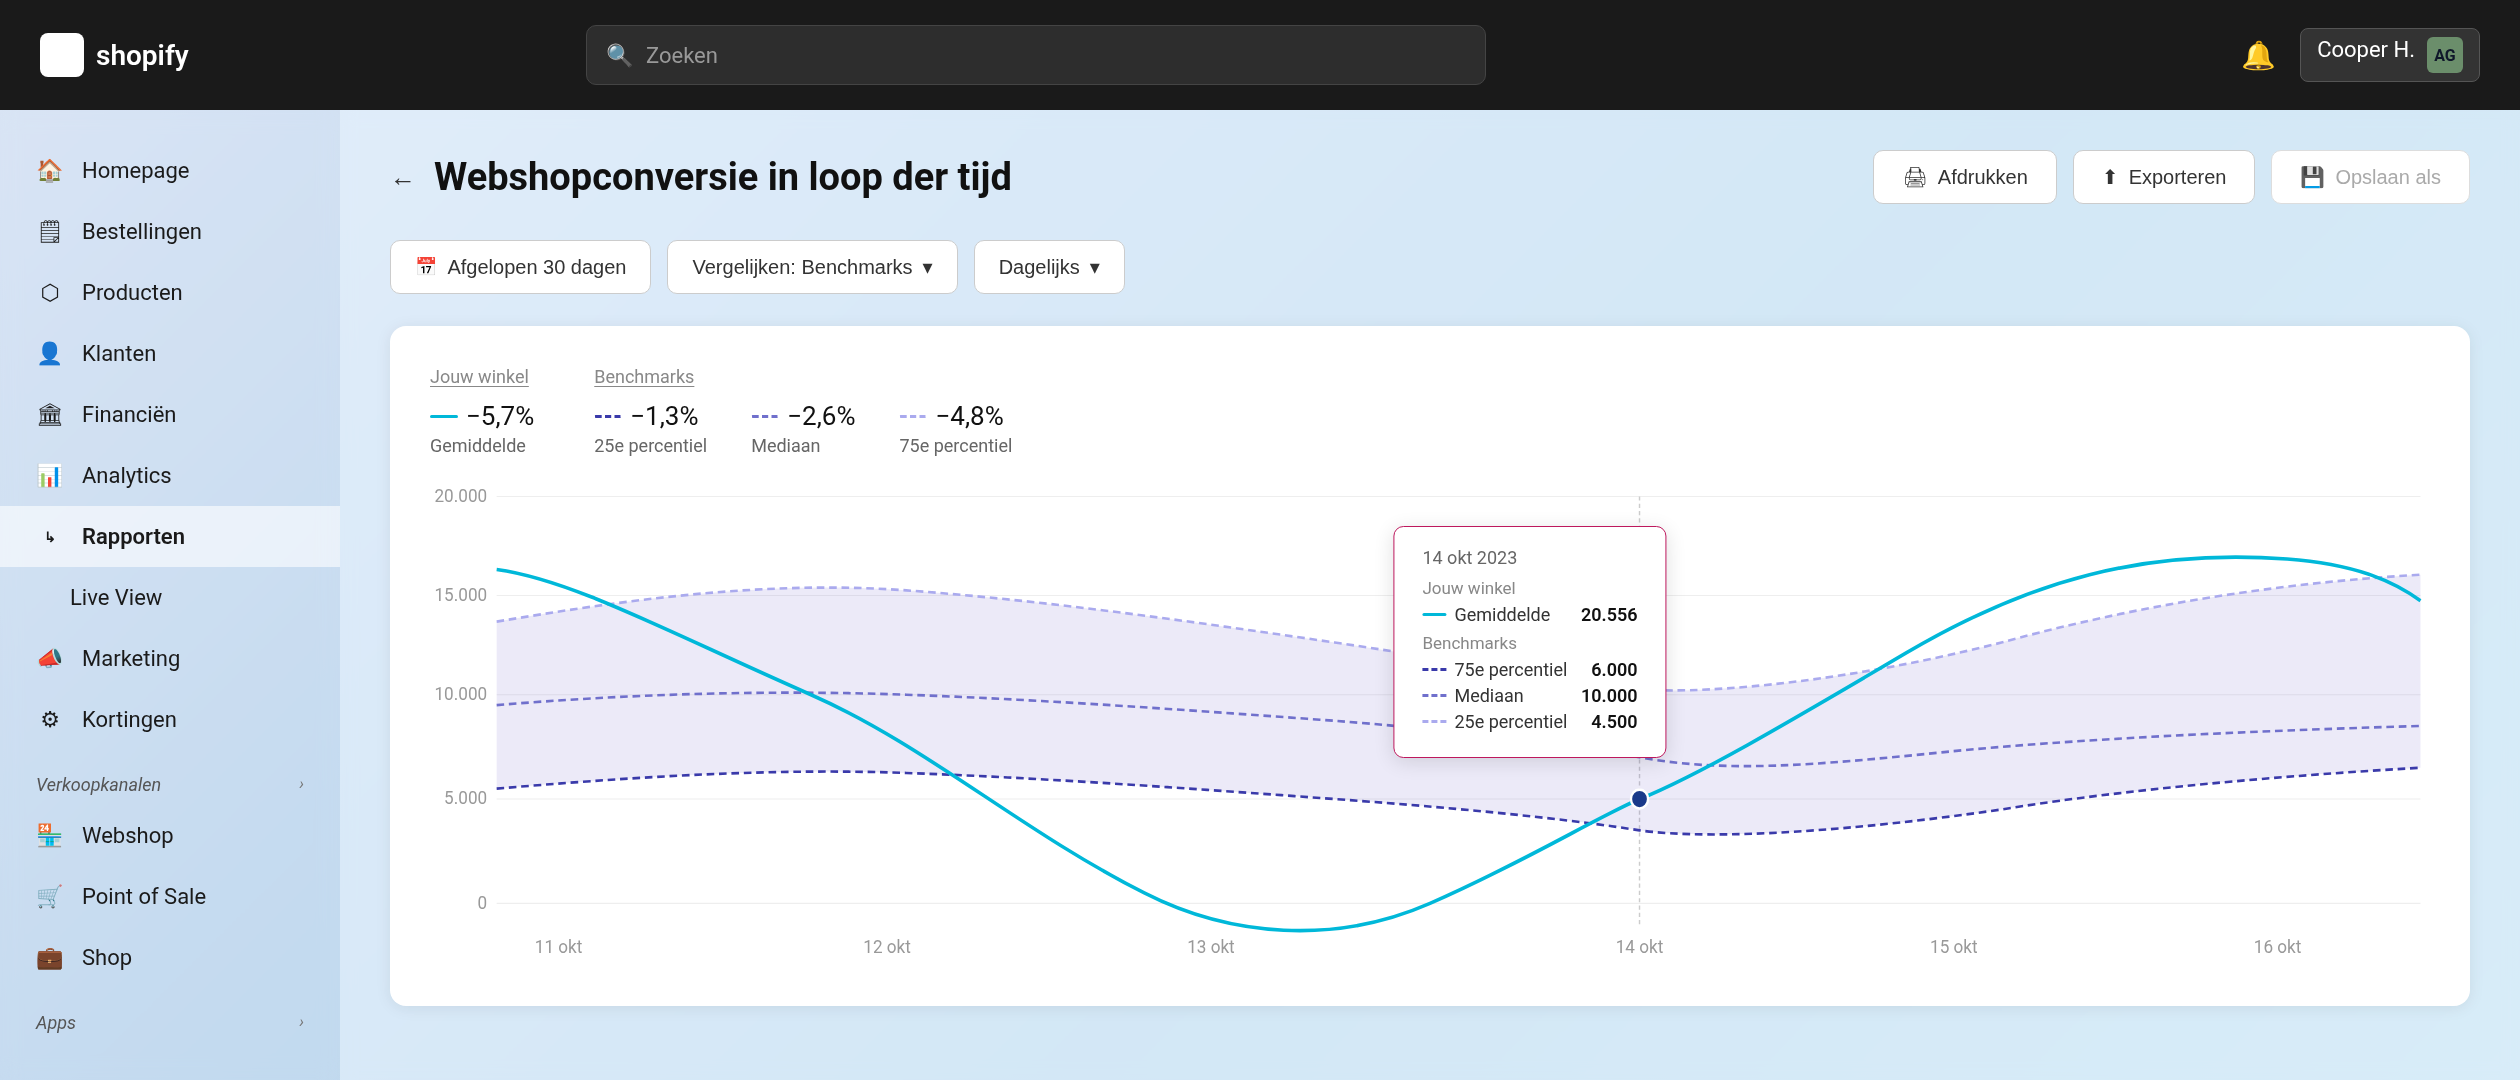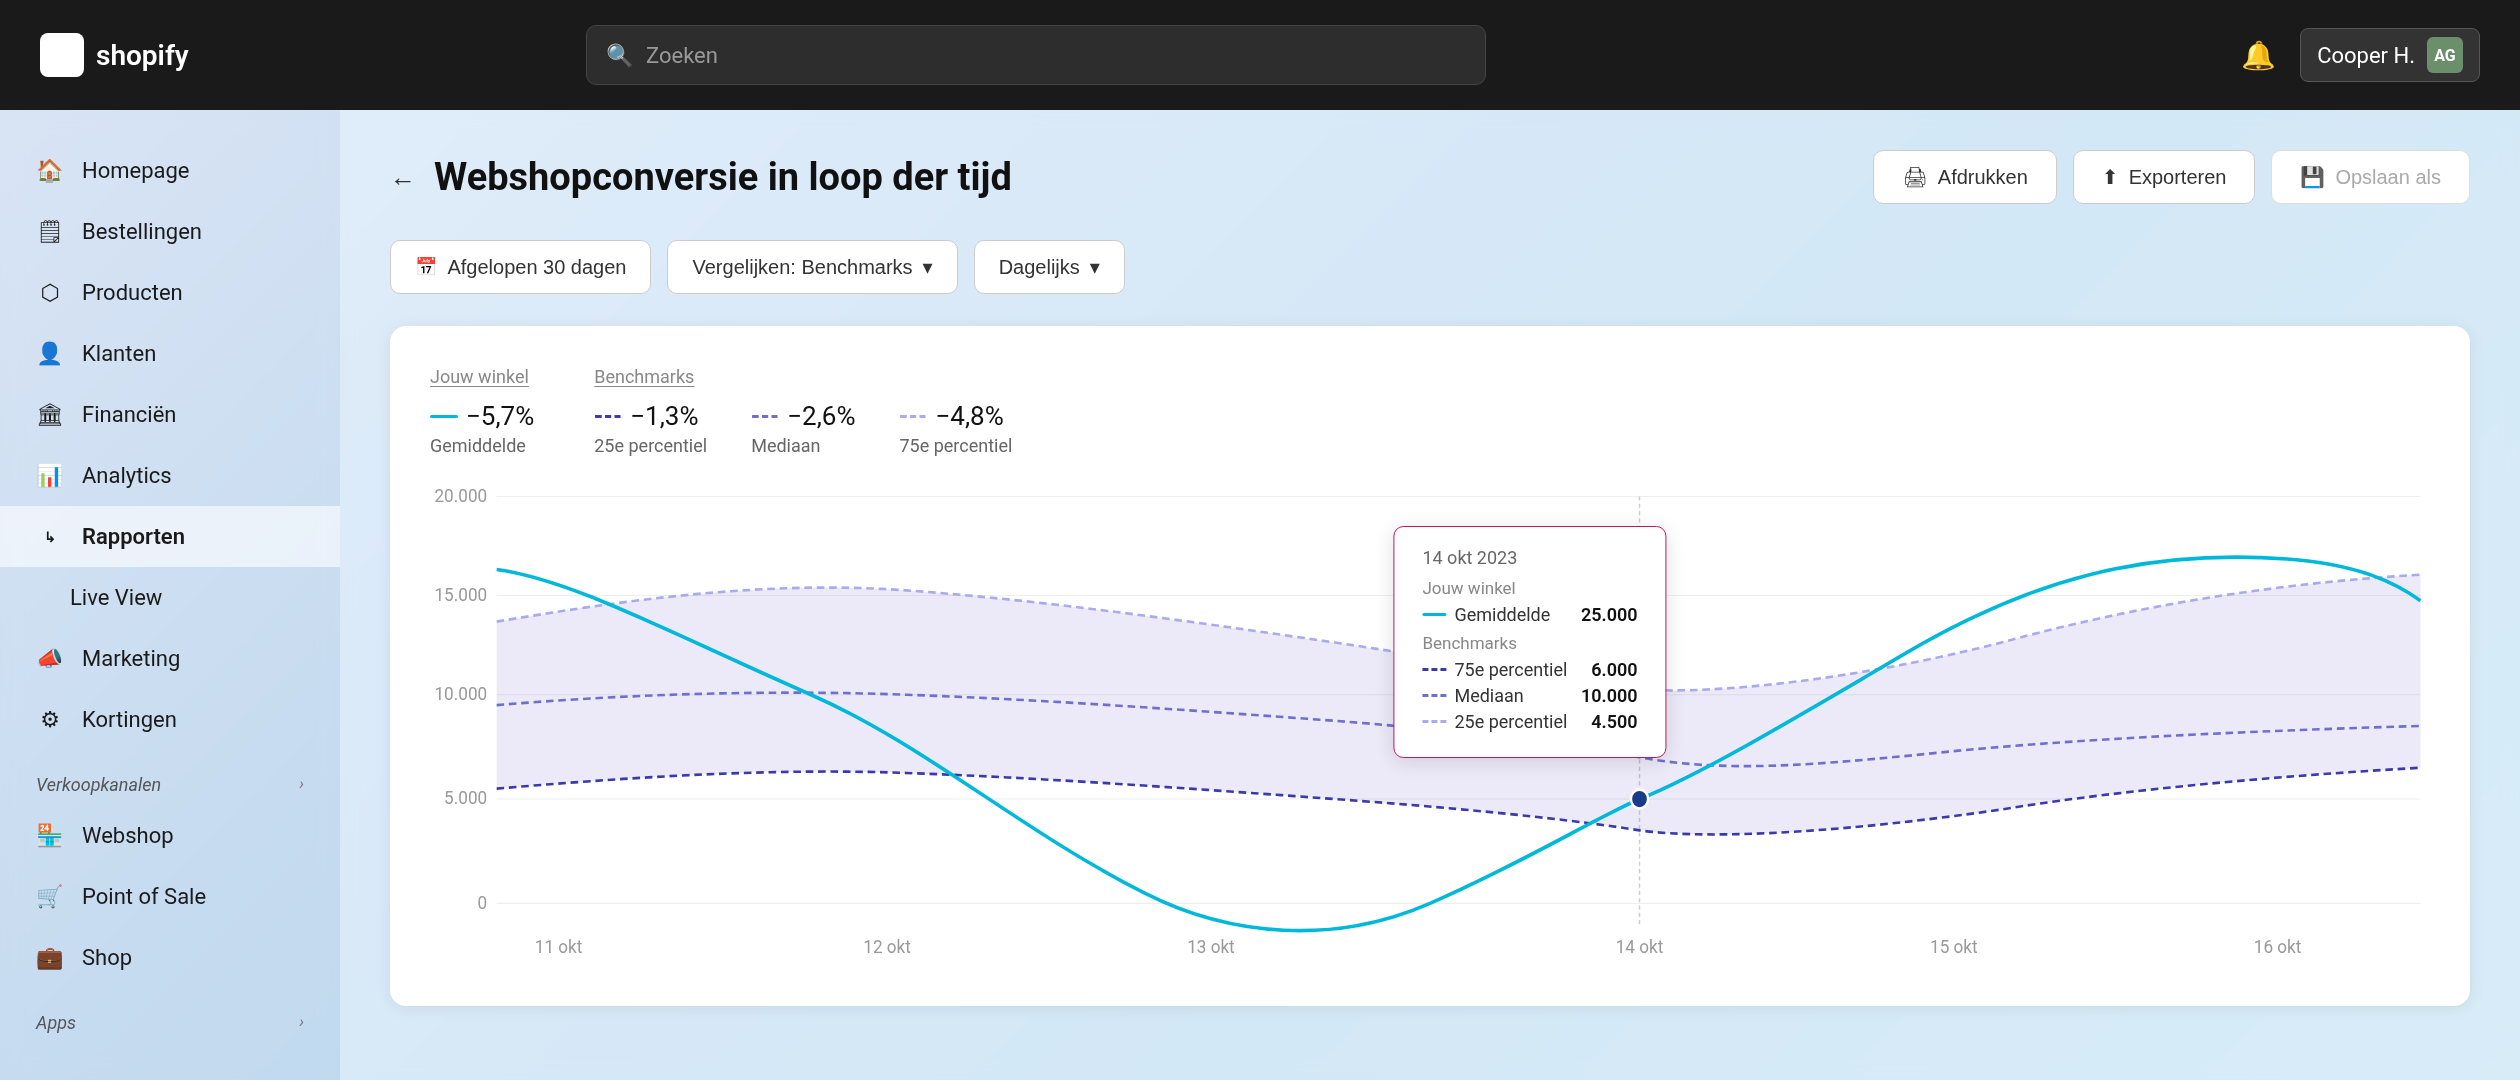--- a/index.html
+++ b/index.html
@@ -61,40 +61,40 @@
       align-items: center;
       gap: 24px;
       margin-left: auto;
     }
     .bell-icon {
       color: white;
       font-size: 28px;
     }
     .user-btn {
       display: flex;
-      align-items: center;
+      align-items: flex-start;
       gap: 12px;
       color: white;
       font-size: 22px;
       background: #333;
       border: 1px solid #555;
       border-radius: 8px;
       padding: 8px 16px;
     }
     .user-avatar {
       width: 36px;
       height: 36px;
       background: #6B8E6B;
       border-radius: 6px;
       display: flex;
       align-items: center;
       justify-content: center;
       font-size: 16px;
       font-weight: 700;
-      color: #ffffff;
+      color: #0f172a;
     }
 
     
     .main-layout {
       display: flex;
       flex: 1;
       overflow: hidden;
     }
 
     
@@ -540,21 +540,21 @@
 
         
         <div class="tooltip" style="top: 40px; left: 55%; transform: translateX(-50%);">
           <div class="tooltip-date">14 okt 2023</div>
           <div class="tooltip-section-label">Jouw winkel</div>
           <div class="tooltip-row">
             <div class="tooltip-line-indicator">
               <span class="t-cyan"></span>
               <span>Gemiddelde</span>
             </div>
-            <span class="tooltip-val">25.000</span>
+            <span class="tooltip-val">20.556</span>
           </div>
           <div class="tooltip-section-label">Benchmarks</div>
           <div class="tooltip-row">
             <div class="tooltip-line-indicator">
               <span class="t-dash-dark"></span>
               <span>75e percentiel</span>
             </div>
             <span class="tooltip-val">6.000</span>
           </div>
           <div class="tooltip-row">

